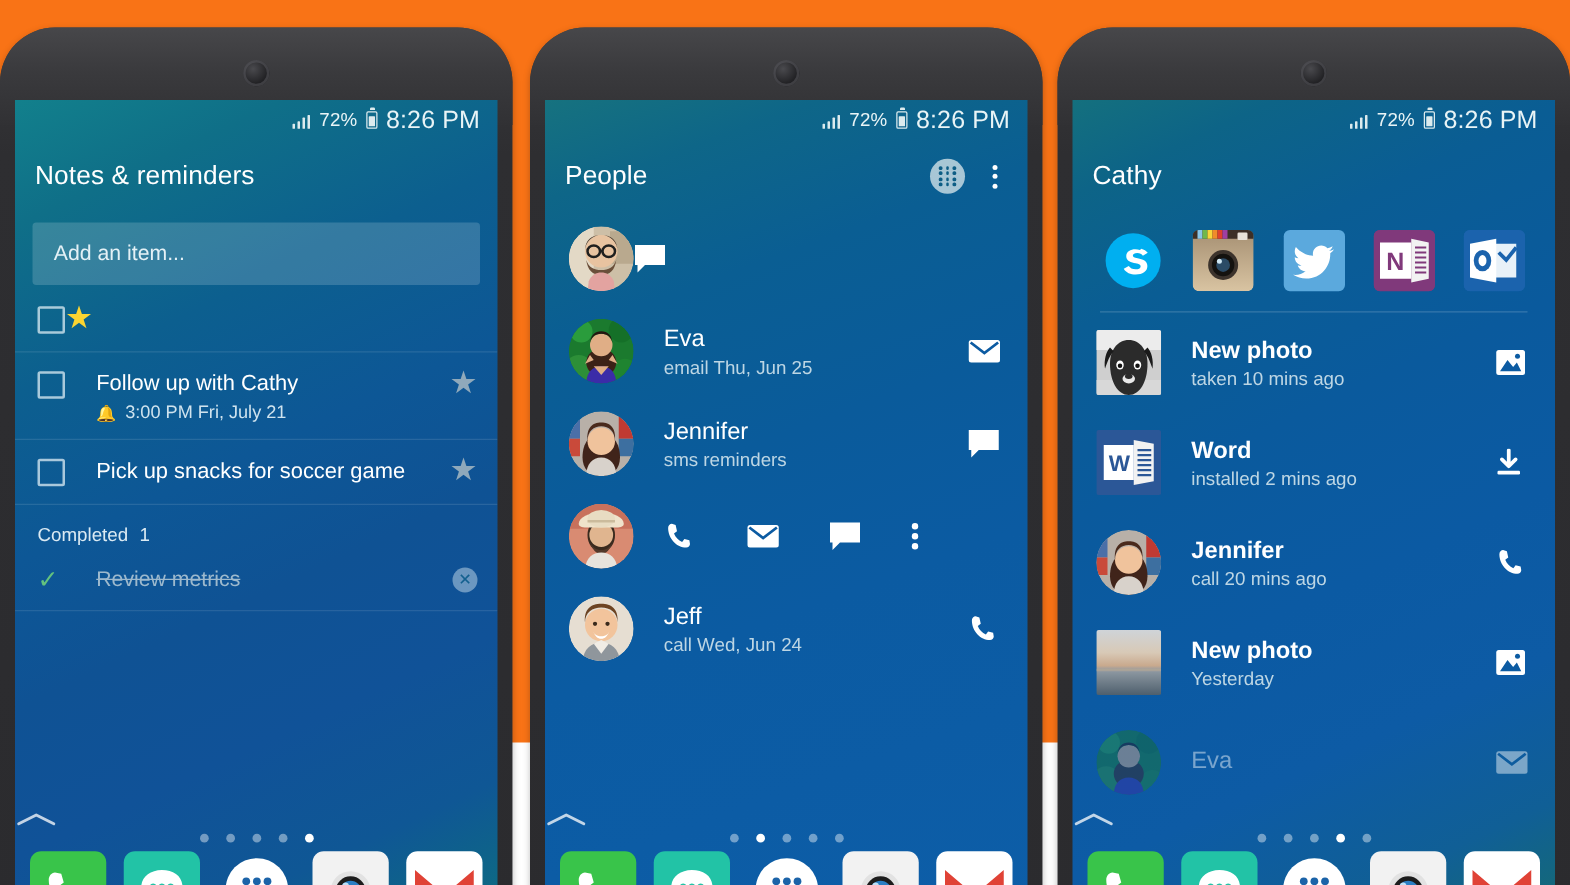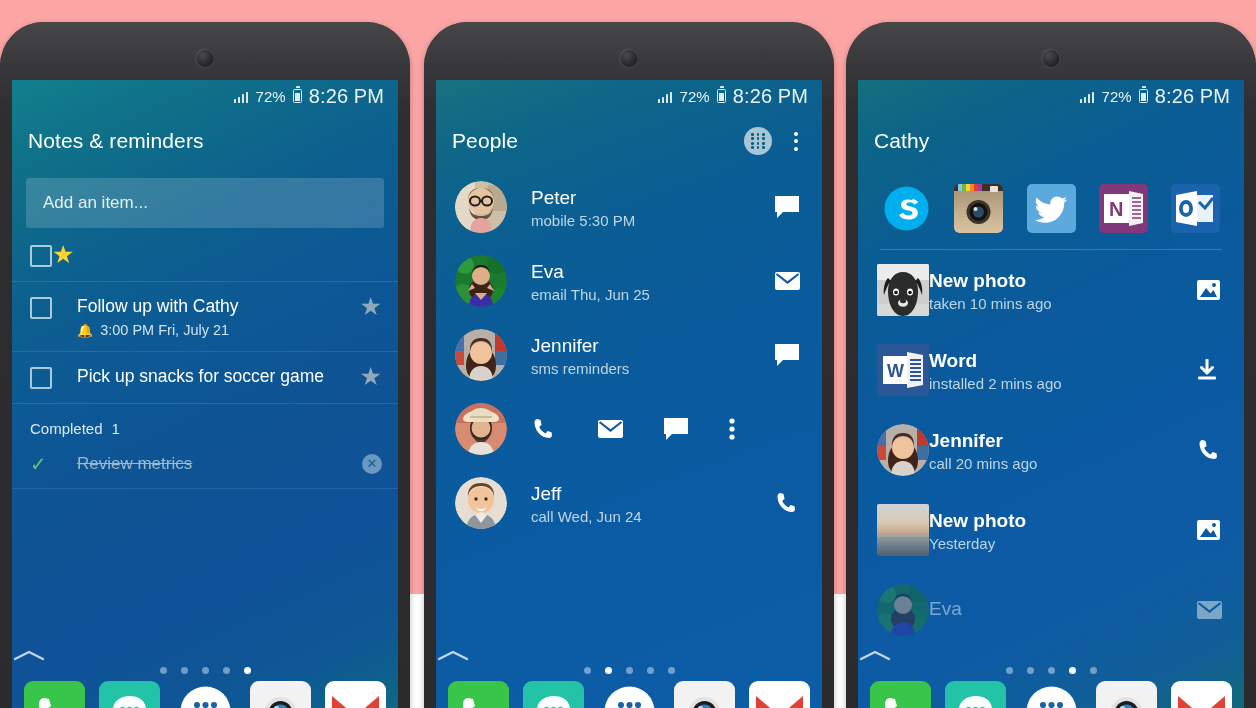--- a/index.html
+++ b/index.html
@@ -2,21 +2,21 @@
 <html><head>
 <meta charset="utf-8">
 <style>
   * { box-sizing: border-box; margin: 0; padding: 0; }
   html, body {
     width: 1256px; height: 708px;
     background: #ffffff;
     font-family: "Liberation Sans", sans-serif;
     overflow: hidden;
   }
-  .stage { position: relative; width: 1256px; height: 594px; background:#fca5a5; }
+  .stage { position: relative; width: 1256px; height: 594px; background:#f97316; }
 
   
   .phone { position: absolute; top: 22px; width: 410px; height: 720px; }
   .phone .body {
     position: absolute; inset: 0;
     background: linear-gradient(180deg,#3c3c3e 0%, #343437 6%, #2e2e31 14%, #2b2b2e 100%);
     border-radius: 44px 44px 18px 18px;
     box-shadow: 0 2px 6px rgba(0,0,0,.25);
   }
   .phone .topbevel {
@@ -120,21 +120,21 @@
   .actionrow .acts { display:flex; align-items:center; flex:1; padding-left:24px; gap:0; }
   .actionrow .acts > div { width:66px; display:flex; align-items:center; justify-content:flex-start; }
 
   
   .appsrow { display:flex; align-items:center; justify-content:space-between; padding:14px 24px 16px 24px; }
   .appicon { width:49px;height:49px;border-radius:5px; position:relative; overflow:hidden; flex:none; }
   .divider { height:1px; background:rgba(255,255,255,.18); margin:0 22px; }
   .ritem { display:flex; align-items:center; padding:11px 18px 11px 19px; min-height:80px; }
   .rthumb { width:52px;height:52px; flex:none; overflow:hidden; position:relative; border-radius:2px; }
   .rthumb.circle { border-radius:50%; }
-  .rtext { flex:1; }
+  .rtext { flex:1; padding-left:24px; }
   .rname { color:#fff; font-size:19px; font-weight:bold; line-height:23px; }
   .rsub { color:#bdd6e4; font-size:15px; margin-top:3px; }
   .ract { flex:none; width:30px; text-align:center; color:#fff; }
   .faded { opacity:.45; }
 
   
   .dockwrap { position:absolute; left:0; right:0; bottom:0; }
   .arrowup { text-align:center; margin-bottom:5px; }
   .dots { display:flex; align-items:center; justify-content:center; gap:14px; margin-bottom:15px; }
   .dots b { width:7px;height:7px;border-radius:50%;background:rgba(255,255,255,.42); display:block; }
@@ -331,24 +331,20 @@
                 <rect x="33" y="4" width="19" height="26" fill="#b9a98e"></rect>
                 <circle cx="26" cy="20" r="13" fill="#e8c3a0"></circle>
                 <path d="M13 20a13 13 0 0 1 26 0c0-9-5-13-13-13s-13 4-13 13z" fill="#4b3a2c"></path>
                 <path d="M14 27c1 8 5 12 12 12s11-4 12-12c-2 6-6 8-12 8s-10-2-12-8z" fill="#6b4f3a"></path>
                 <ellipse cx="20" cy="20" rx="5" ry="4.6" fill="none" stroke="#20201f" stroke-width="2"></ellipse>
                 <ellipse cx="32" cy="20" rx="5" ry="4.6" fill="none" stroke="#20201f" stroke-width="2"></ellipse>
                 <path d="M25 20h2" stroke="#20201f" stroke-width="2"></path>
                 <path d="M16 44c2-5 6-7 10-7s8 2 10 7l1 8H15z" fill="#e3a3a0"></path>
               </g>
             </svg>
-        </div>
-        <div class="ptext">
-          <div class="pname">Peter</div>
-          <div class="psub">mobile 5:30 PM</div>
         </div>
         <div class="pact">
           <svg width="26" height="24" viewBox="0 0 26 24">
               <path d="M1 1h24v16H9l-6 6v-6H1z" fill="#fff"></path>
             </svg>
         </div>
       </div>
 
       <div class="pitem">
         <div class="avatar">

